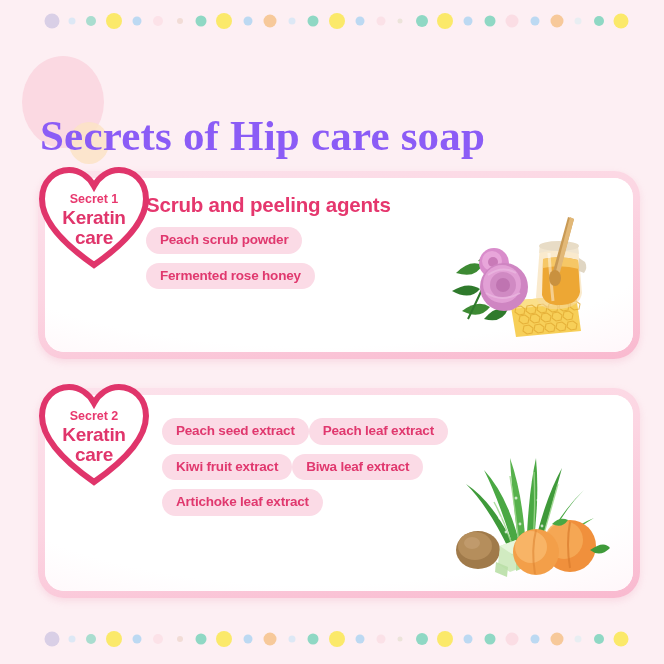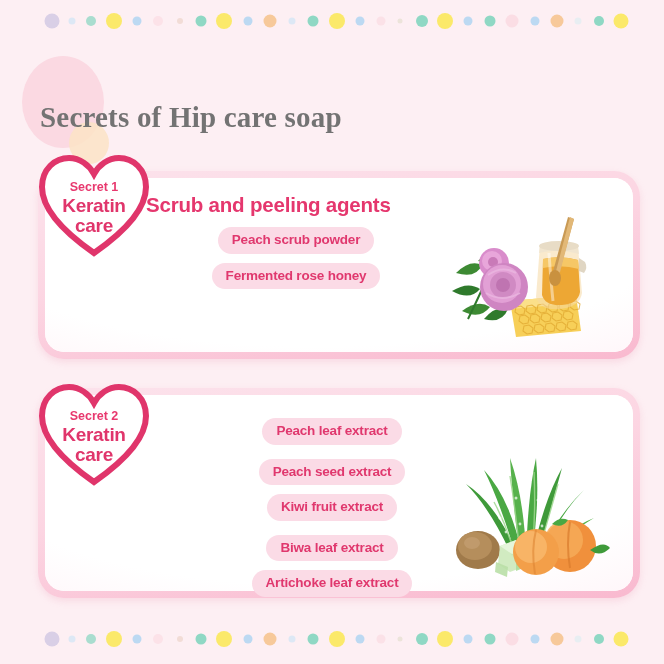--- a/index.html
+++ b/index.html
@@ -52,23 +52,23 @@
     background: #fbe3c6;
     opacity: .85;
   }
 
   
   .page-title {
     position: absolute;
     left: 40px;
     top: 82px;
     font-family: "Liberation Serif", serif;
-    font-size: 29px;
+    font-size: 43px;
     font-weight: 700;
-    color: #737373;
+    color: #8b5cf6;
     letter-spacing: 0.2px;
     white-space: nowrap;
   }
 
   
   .card {
     position: absolute;
     border-radius: 26px;
     background:
       linear-gradient(#ffffff, #ffffff) padding-box,
@@ -86,21 +86,21 @@
   #card-1 { left: 38px; top: 171px; width: 588px; height: 174px; }
   #card-2 { left: 38px; top: 388px; width: 588px; height: 196px; }
 
   
   .heart-badge {
     position: absolute;
     width: 112px;
     height: 104px;
     z-index: 5;
   }
-  #heart-1 { left: 38px; top: 154px; }
+  #heart-1 { left: 38px; top: 166px; }
   #heart-2 { left: 38px; top: 383px; }
   .heart-badge svg {
     position: absolute;
     inset: 0;
     width: 100%;
     height: 100%;
   }
   .heart-text {
     position: absolute;
     inset: 0;
@@ -141,24 +141,22 @@
     color: #e5376e;
     margin: 0 0 10px 0;
     letter-spacing: -0.2px;
     white-space: nowrap;
   }
 
   .tag-rows { display: block; }
   .tag-row {
     display: flex;
     align-items: center;
-    gap: 14px;
     margin-bottom: 9px;
     white-space: nowrap;
-    flex-direction: column;
   }
   .tag {
     background: #fbdbe6;
     color: #e0386e;
     font-size: 13.5px;
     font-weight: 700;
     border-radius: 999px;
     padding: 6px 14px 7px 14px;
     line-height: 1;
     letter-spacing: -0.2px;
@@ -319,22 +317,22 @@
     <div class="heart-name">
       <span>Keratin</span><br>
       <span>care</span>
     </div>
   </div>
 </div>
 
 <div class="card-body" id="body-2">
   <div class="tag-rows">
     <div class="tag-row">
+      <span class="tag">Peach seed extract</span>
       <span class="tag">Peach leaf extract</span>
-      <span class="tag">Peach seed extract</span>
     </div>
     <div class="tag-row">
       <span class="tag">Kiwi fruit extract</span>
       <span class="tag">Biwa leaf extract</span>
     </div>
     <div class="tag-row">
       <span class="tag">Artichoke leaf extract</span>
     </div>
   </div>
 </div>

